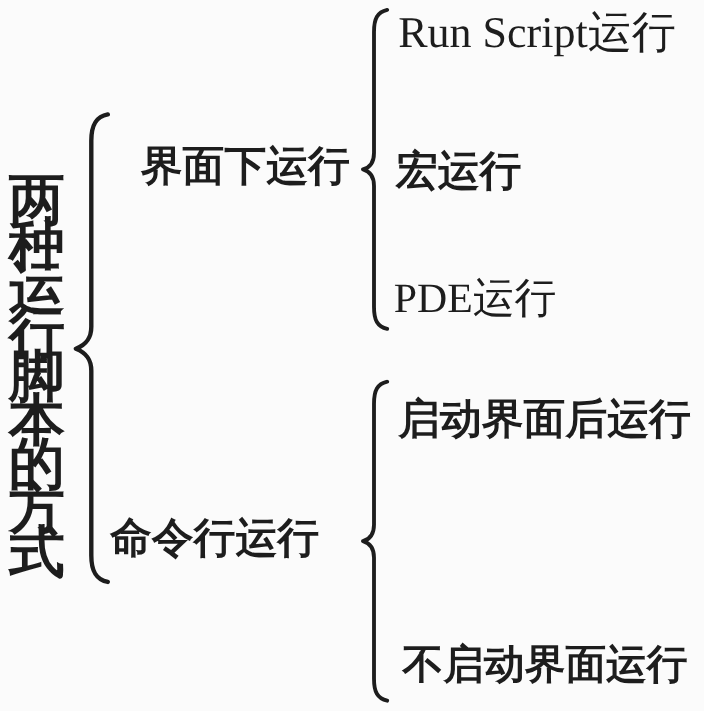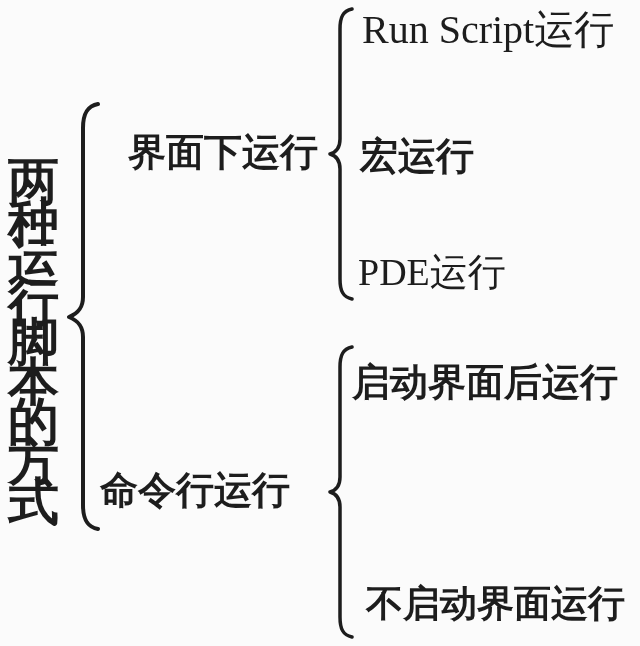--- a/index.html
+++ b/index.html
@@ -44,21 +44,21 @@
     font-weight: 400;
     white-space: nowrap;
   }
 
   .branch-label-1 { left: 114px; top: 132px; margin-left: 14px; }
   .branch-label-2 { left: 100px; top: 470px; }
 
   .leaf-1 { left: 362px; top: 9px;   font-size: 40px; line-height: 42px; }
   .leaf-2 { left: 360px; top: 136px; text-align: right; }
   .leaf-3 { left: 358px; top: 252px; font-size: 38px; line-height: 40px; text-align: center; }
-  .leaf-4 { left: 352px; top: 362px; text-align: center; }
+  .leaf-4 { left: 362px; top: 362px; text-align: center; }
   .leaf-5 { left: 366px; top: 584px; font-size: 37px; }
 
   .brace { display: block; }
   .brace path {
     fill: none;
     stroke: currentColor;
     stroke-linecap: round;
     stroke-linejoin: round;
   }
   .brace-root  { left: 64px;  top: 101px; }

